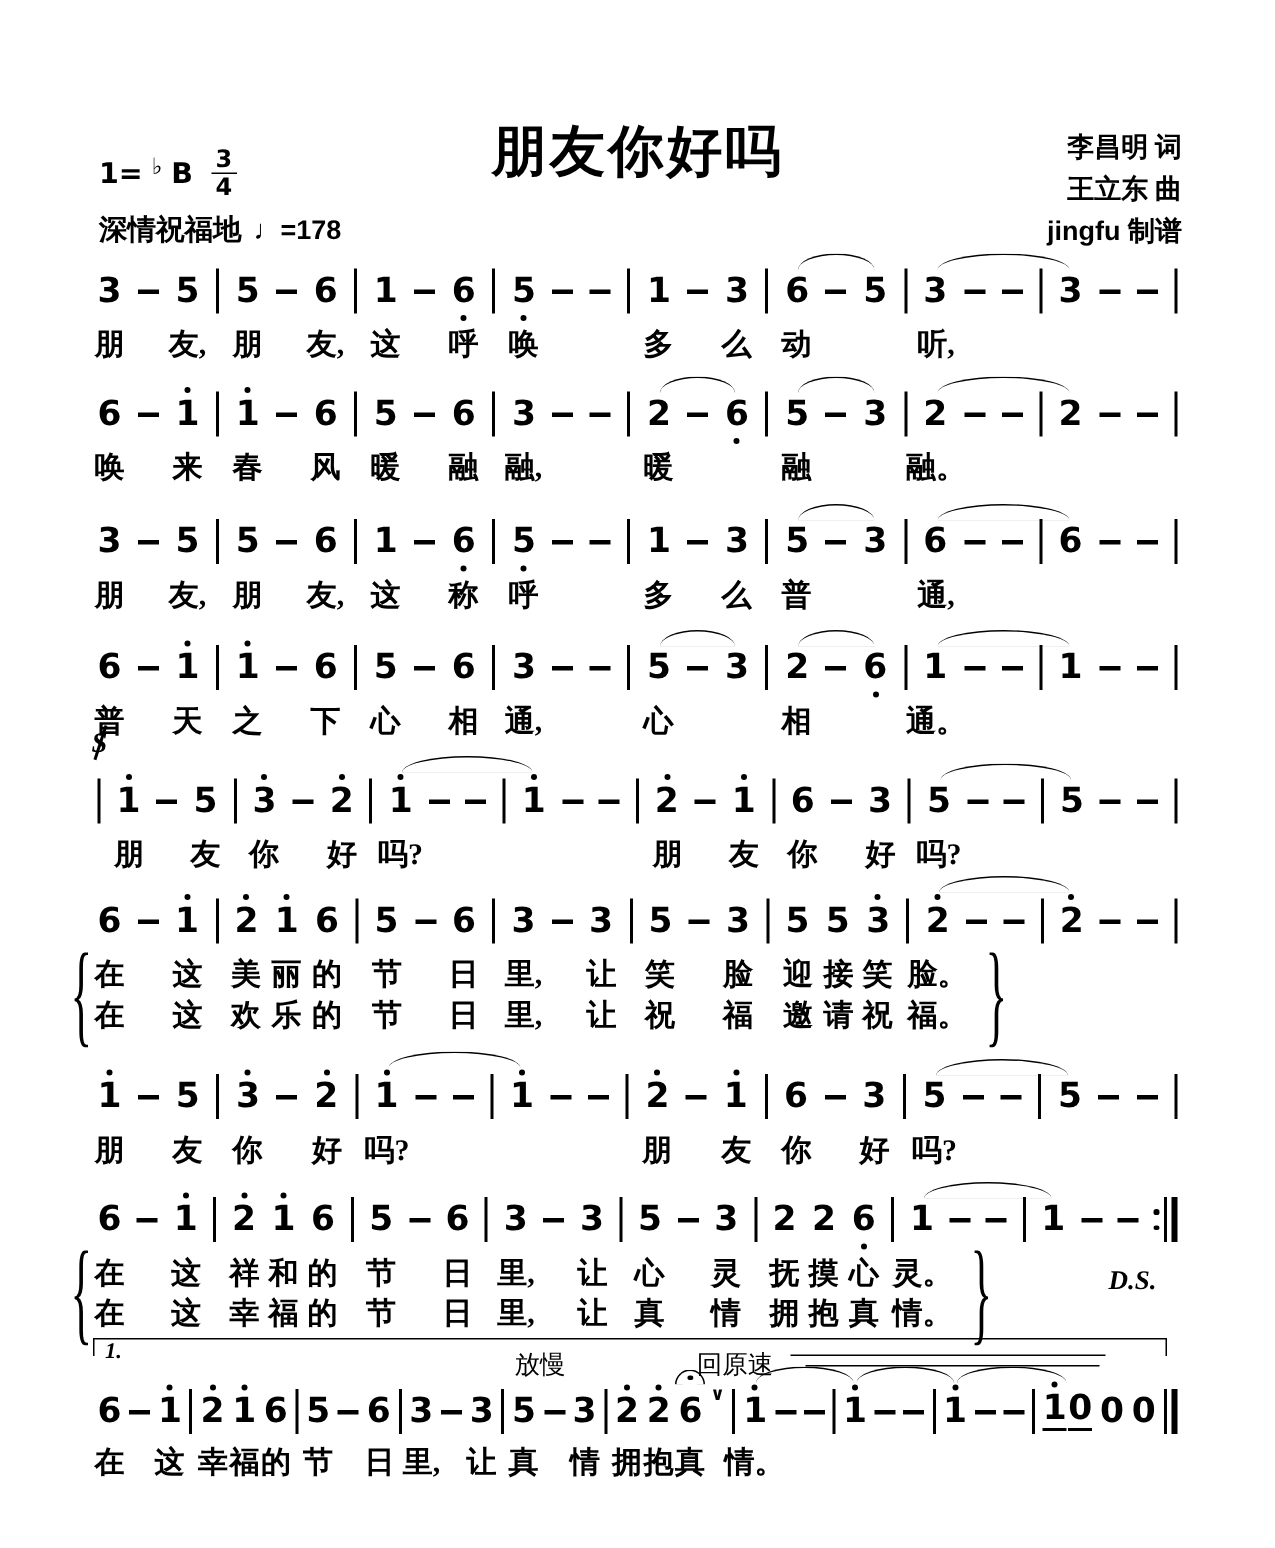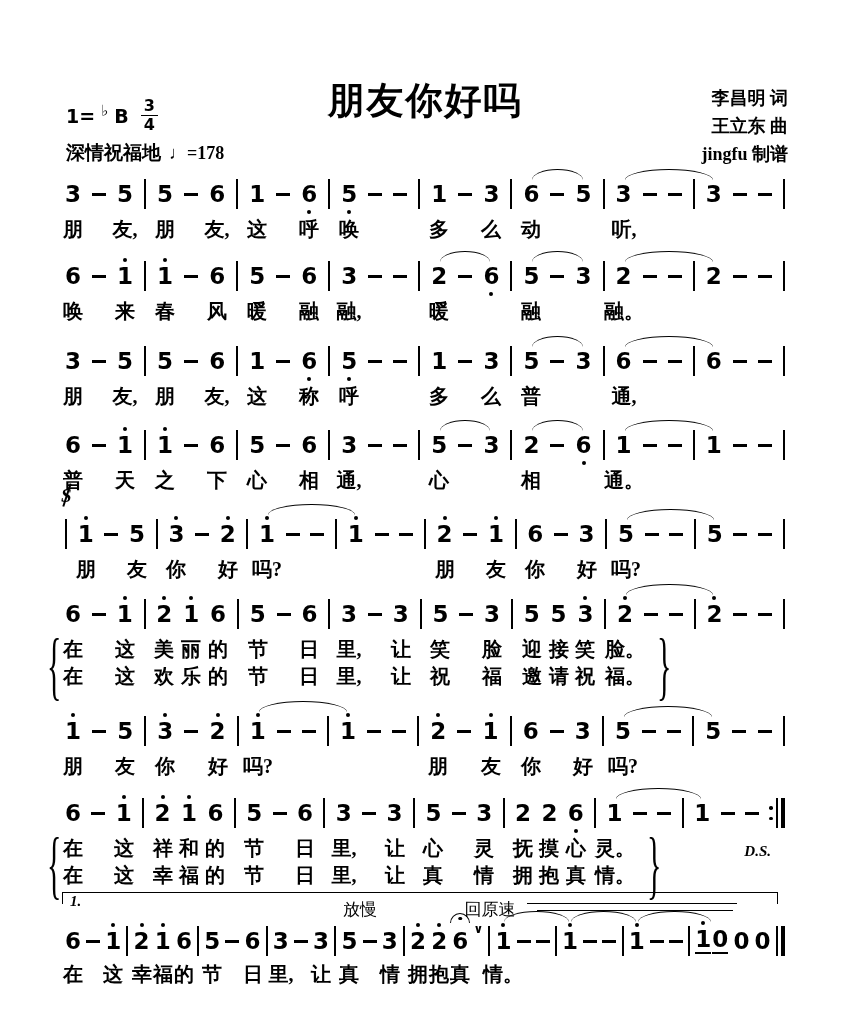--- a/index.html
+++ b/index.html
@@ -6,31 +6,31 @@
   .page{position:relative;width:850px;height:1032px;background:#ffffff;color:#000;
         font-family:"Liberation Serif",serif;overflow:hidden;}
   
   .title{position:absolute;left:0;right:0;top:76px;text-align:center;
          font-size:37px;font-weight:bold;letter-spacing:2px;
          font-family:"Liberation Serif",serif;}
   .subtitle{position:absolute;left:0;right:0;top:122px;text-align:center;
             font-size:19px;font-weight:bold;}
   .credits{position:absolute;right:62px;top:84px;text-align:right;
            font-size:18px;font-weight:bold;line-height:28px;font-style:normal;}
-  .credits .lat{font-family:Liberation Serif, serif;}
+  .credits .lat{font-family:Liberation Sans, sans-serif;}
   .keyblock{position:absolute;left:66px;top:98px;font-size:19px;font-weight:bold;
             font-family:"DejaVu Sans",sans-serif;display:flex;align-items:center;gap:6px;}
   .flat{font-size:15px;position:relative;top:-5px;}
   .ts{display:inline-flex;flex-direction:column;align-items:center;line-height:1;
       font-size:16px;font-weight:bold;margin-left:6px;}
   .ts .num{border-bottom:1.6px solid #000;padding:0 3px 1px;}
   .ts .den{padding-top:1px;}
   .exprline{position:absolute;left:66px;top:140px;font-size:19px;font-weight:bold;
             display:flex;align-items:center;gap:8px;}
-  .tempo{font-family:Liberation Serif, serif;font-size:18px;font-weight:bold;}
+  .tempo{font-family:Liberation Sans, sans-serif;font-size:18px;font-weight:bold;}
   
   .score-line{position:absolute;left:65px;width:720px;}
   .notes-row{display:flex;justify-content:space-between;align-items:center;
              height:36px;position:relative;}
   .tok{position:relative;display:flex;align-items:center;justify-content:center;}
   .grp{gap:1px;}
   .digit{font-family:"DejaVu Sans",sans-serif;font-weight:bold;font-size:23px;
          line-height:1;display:inline-block;}
   .u > .digit{border-bottom:2.4px solid #000;padding-bottom:1px;}
   .dotA{position:absolute;top:-7px;left:50%;transform:translateX(-50%);
@@ -50,21 +50,21 @@
         width:18px;height:9px;border:1.7px solid #000;border-bottom:none;
         border-radius:10px 10px 0 0;}
   .ferm i{position:absolute;left:50%;top:3px;transform:translateX(-50%);
           width:3.5px;height:3.5px;background:#000;border-radius:50%;}
   .tie{position:absolute;height:10px;border-top:1.9px solid #000;
        border-radius:50% 50% 0 0 / 100% 100% 0 0;}
   .lyr{position:absolute;transform:translateX(-50%);white-space:nowrap;
        font-size:20px;font-weight:bold;font-family:"Liberation Serif",serif;}
   .brace{position:absolute;font-size:30px;font-weight:400;line-height:1;
          transform:scaleY(2.55);transform-origin:center;}
-  .ds{position:absolute;font-style:italic;font-weight:bold;font-size:15px;
+  .ds{position:absolute;font-style:italic;font-weight:bold;font-size:18px;
       font-family:"Liberation Serif",serif;}
   .volta{position:absolute;border-top:1.7px solid #000;border-left:1.7px solid #000;
          border-right:1.7px solid #000;height:11px;}
   .volta-label{position:absolute;font-style:italic;font-weight:bold;font-size:15px;}
   .ann{position:absolute;transform:translateX(-50%);font-size:17px;white-space:nowrap;}
   .annline{position:absolute;height:0;border-top:1.4px solid #000;}
   .segno{position:absolute;font-style:italic;font-weight:bold;font-size:19px;
          font-family:"Liberation Serif",serif;line-height:1;}
   .segno i{position:absolute;left:45%;top:-3px;height:24px;width:1.5px;
            background:#000;transform:rotate(18deg);}

